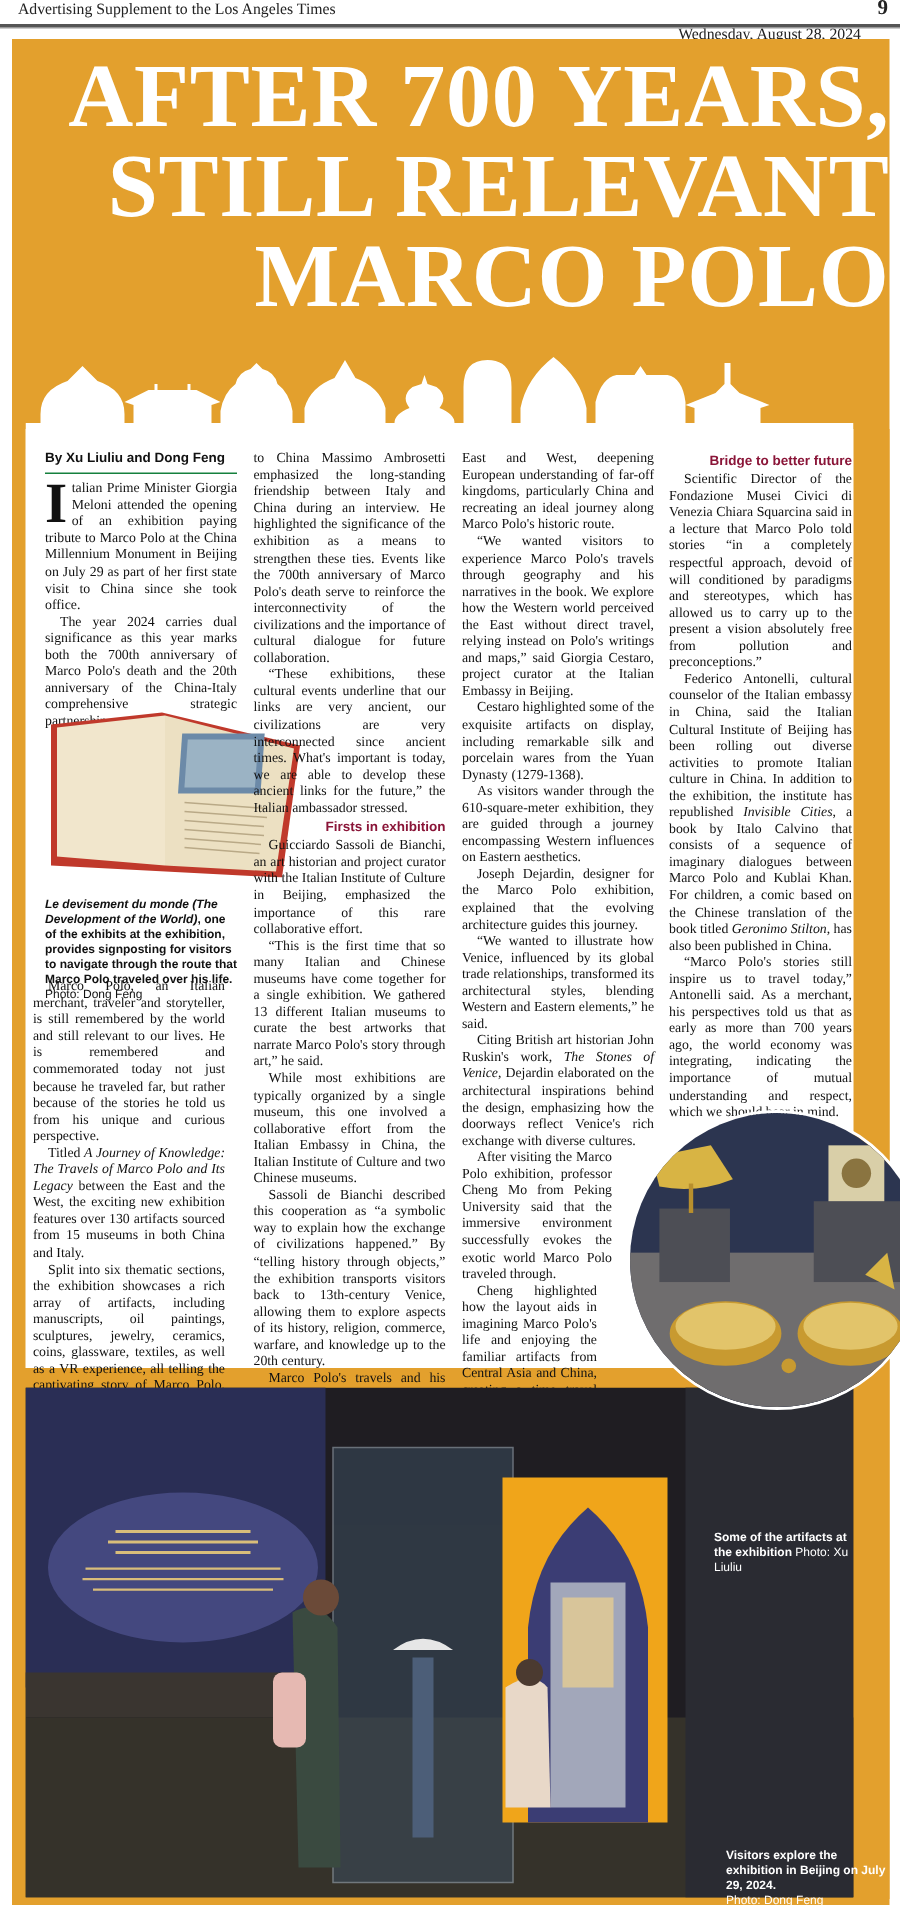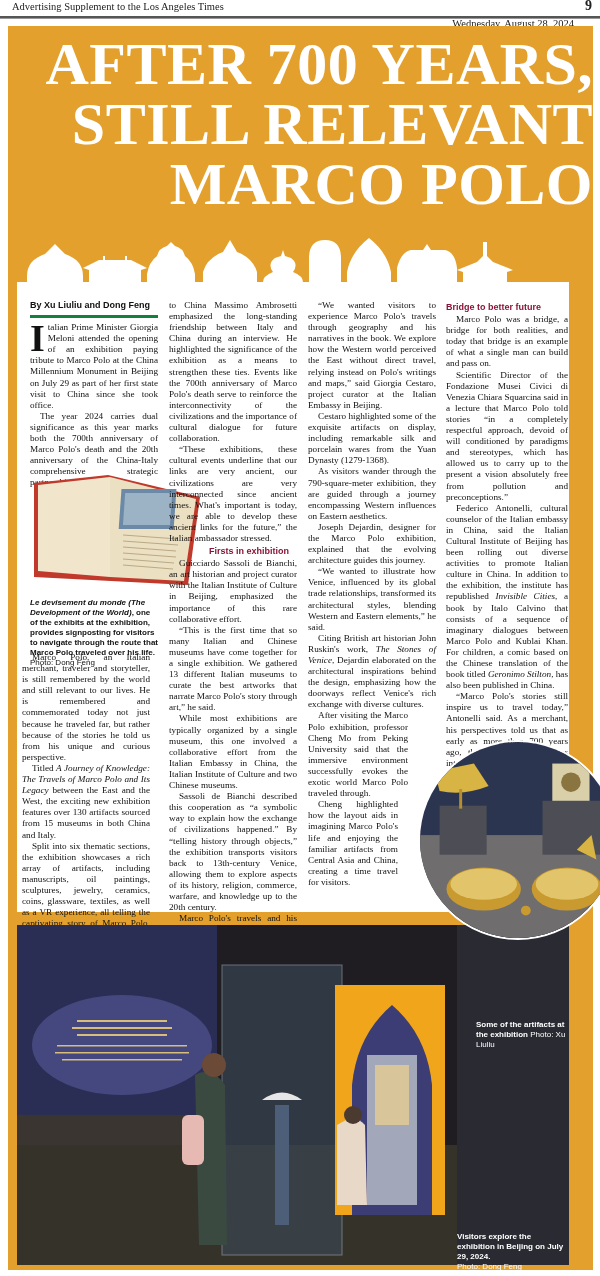--- a/index.html
+++ b/index.html
@@ -16,23 +16,23 @@
   .frame-inner-white { position:absolute; left:17px; top:286px; width:552px; height:626px; background:#fff; }
 
   .headline { position:absolute; left:8px; top:34px; width:585px; text-align:right; color:#fff;
     font-family:"Liberation Serif", serif; font-weight:bold; font-size:60px; line-height:60px; letter-spacing:0.5px; }
 
   .skyline { position:absolute; left:17px; top:238px; width:552px; height:48px; }
 
   .col { position:absolute; font-size:9.2px; line-height:11.1px; text-align:justify; font-family:"Liberation Serif", serif; }
   .col p { text-indent:10px; }
   .col p.noind { text-indent:0; }
-  .byline { font-family:"Liberation Sans", sans-serif; font-weight:bold; font-size:9px; border-bottom:3px solid #15803d; padding-bottom:4px; margin-bottom:4px; text-align:left; }
+  .byline { font-family:"Liberation Sans", sans-serif; font-weight:bold; font-size:9px; border-bottom:1px solid #15803d; padding-bottom:4px; margin-bottom:4px; text-align:left; }
   .dropcap { float:left; font-size:38px; line-height:32px; padding-right:3px; font-weight:bold; }
-  .subhead { font-family:"Liberation Sans", sans-serif; font-weight:bold; color:#8a1538; font-size:9px; margin:2px 0 1px 0; text-align:left; }
+  .subhead { font-family:"Liberation Sans", sans-serif; font-weight:bold; color:#8a1538; font-size:9px; margin:2px 0 1px 0; text-align:right; }
   .caption { font-family:"Liberation Sans", sans-serif; font-size:8px; line-height:10px; font-weight:bold; font-style:italic; text-align:left; }
   .caption .credit { font-weight:normal; font-style:normal; }
   .caption-light { position:absolute; font-family:"Liberation Sans", sans-serif; font-weight:bold; color:#fff; font-size:8px; line-height:10px; }
   .caption-light .credit { font-weight:normal; }
 
   .book { position:absolute; left:28px; top:467px; width:175px; height:118px; }
   .photo-main { position:absolute; left:17px; top:925px; width:552px; height:340px; overflow:hidden; }
   .circle { position:absolute; left:418px; top:740px; width:200px; height:200px; border-radius:50%; overflow:hidden; border:2px solid #fff; }
   .right-strip { position:absolute; left:574px; top:286px; width:19px; height:980px; background:#e3a02d; }
 </style>
@@ -100,33 +100,33 @@
   <p>“These exhibitions, these cultural events underline that our links are very ancient, our civilizations are very interconnected since ancient times. What's important is today, we are able to develop these ancient links for the future,” the Italian ambassador stressed.</p>
   <div class="subhead" style="padding-left:40px">Firsts in exhibition</div>
   <p>Guicciardo Sassoli de Bianchi, an art historian and project curator with the Italian Institute of Culture in Beijing, emphasized the importance of this rare collaborative effort.</p>
   <p>“This is the first time that so many Italian and Chinese museums have come together for a single exhibition. We gathered 13 different Italian museums to curate the best artworks that narrate Marco Polo's story through art,” he said.</p>
   <p>While most exhibitions are typically organized by a single museum, this one involved a collaborative effort from the Italian Embassy in China, the Italian Institute of Culture and two Chinese museums.</p>
   <p>Sassoli de Bianchi described this cooperation as “a symbolic way to explain how the exchange of civilizations happened.” By “telling history through objects,” the exhibition transports visitors back to 13th-century Venice, allowing them to explore aspects of its history, religion, commerce, warfare, and knowledge up to the 20th century.</p>
   <p><span>Marco Polo's travels and his seminal work, </span><i>Travels in the Land of Kublai Khan</i><span>, exemplify a significant phase of global interaction between the</span></p>
 </div>
 
 <div class="col" style="left:308px; top:300px; width:128px;">
+  <p class="noind">East and West, deepening European understanding of far-off kingdoms, particularly China and recreating an ideal journey along Marco Polo's historic route.</p>
   <p>“We wanted visitors to experience Marco Polo's travels through geography and his narratives in the book. We explore how the Western world perceived the East without direct travel, relying instead on Polo's writings and maps,” said Giorgia Cestaro, project curator at the Italian Embassy in Beijing.</p>
   <p>Cestaro highlighted some of the exquisite artifacts on display, including remarkable silk and porcelain wares from the Yuan Dynasty (1279-1368).</p>
-  <p>As visitors wander through the 790-square-meter exhibition, they are guided through a journey encompassing Western influences on Eastern aesthetics.</p>
+  <p>As visitors wander through the 610-square-meter exhibition, they are guided through a journey encompassing Western influences on Eastern aesthetics.</p>
   <p>Joseph Dejardin, designer for the Marco Polo exhibition, explained that the evolving architecture guides this journey.</p>
   <p>“We wanted to illustrate how Venice, influenced by its global trade relationships, transformed its architectural styles, blending Western and Eastern elements,” he said.</p>
   <p><span>Citing British art historian John Ruskin's work, </span><i>The Stones of Venice</i><span>, Dejardin elaborated on the architectural inspirations behind the design, emphasizing how the doorways reflect Venice's rich exchange with diverse cultures.</span></p>
   <p style="width:100px">After visiting the Marco Polo exhibition, professor Cheng Mo from Peking University said that the immersive environment successfully evokes the exotic world Marco Polo traveled through.</p>
   <p style="width:90px">Cheng highlighted how the layout aids in imagining Marco Polo's life and enjoying the familiar artifacts from Central Asia and China, creating a time travel for visitors.</p>
 </div>
 
 <div class="col" style="left:446px; top:300px; width:122px;">
   <div class="subhead">Bridge to better future</div>
-  <p>Marco Polo was a bridge, a bridge for both realities, and today that bridge is an example of what a single man can build and pass on.</p>
   <p>Scientific Director of the Fondazione Musei Civici di Venezia Chiara Squarcina said in a lecture that Marco Polo told stories “in a completely respectful approach, devoid of will conditioned by paradigms and stereotypes, which has allowed us to carry up to the present a vision absolutely free from pollution and preconceptions.”</p>
   <p><span>Federico Antonelli, cultural counselor of the Italian embassy in China, said the Italian Cultural Institute of Beijing has been rolling out diverse activities to promote Italian culture in China. In addition to the exhibition, the institute has republished </span><i>Invisible Cities</i><span>, a book by Italo Calvino that consists of a sequence of imaginary dialogues between Marco Polo and Kublai Khan. For children, a comic based on the Chinese translation of the book titled </span><i>Geronimo Stilton</i><span>, has also been published in China.</span></p>
   <p>“Marco Polo's stories still inspire us to travel today,” Antonelli said. As a merchant, his perspectives told us that as early as more than 700 years ago, the world economy was integrating, indicating the importance of mutual understanding and respect, which we should bear in mind.</p>
 </div>
 
 <svg class="photo-main" viewBox="0 0 552 340" preserveAspectRatio="none">
   <rect width="552" height="340" fill="#1f1d22"></rect>
   <rect x="0" y="0" width="200" height="200" fill="#2a2e55"></rect>
   <ellipse cx="105" cy="120" rx="90" ry="50" fill="#4b4f8a" opacity="0.8"></ellipse>
   <g fill="#f3d27a" opacity="0.85">
@@ -169,16 +169,16 @@
   <ellipse cx="150" cy="145" rx="32" ry="16" fill="#e2c46a"></ellipse>
   <path d="M160 110 L175 95 L180 120 Z" fill="#d8b444"></path>
   <circle cx="108" cy="172" r="5" fill="#c89a30"></circle>
 </svg>
 
 <div class="caption-light" style="left:476px; top:1020px; width:100px;">
   <span>Some of the artifacts at the exhibition</span>
   <span class="credit">Photo: Xu Liuliu</span>
 </div>
 
-<div class="caption-light" style="left:457px; top:1232px; width:110px;">
+<div class="caption-light" style="left:484px; top:1232px; width:110px;">
   <div>Visitors explore the exhibition in Beijing on July 29, 2024.</div>
   <div class="credit">Photo: Dong Feng</div>
 </div>
 
 </body></html>

